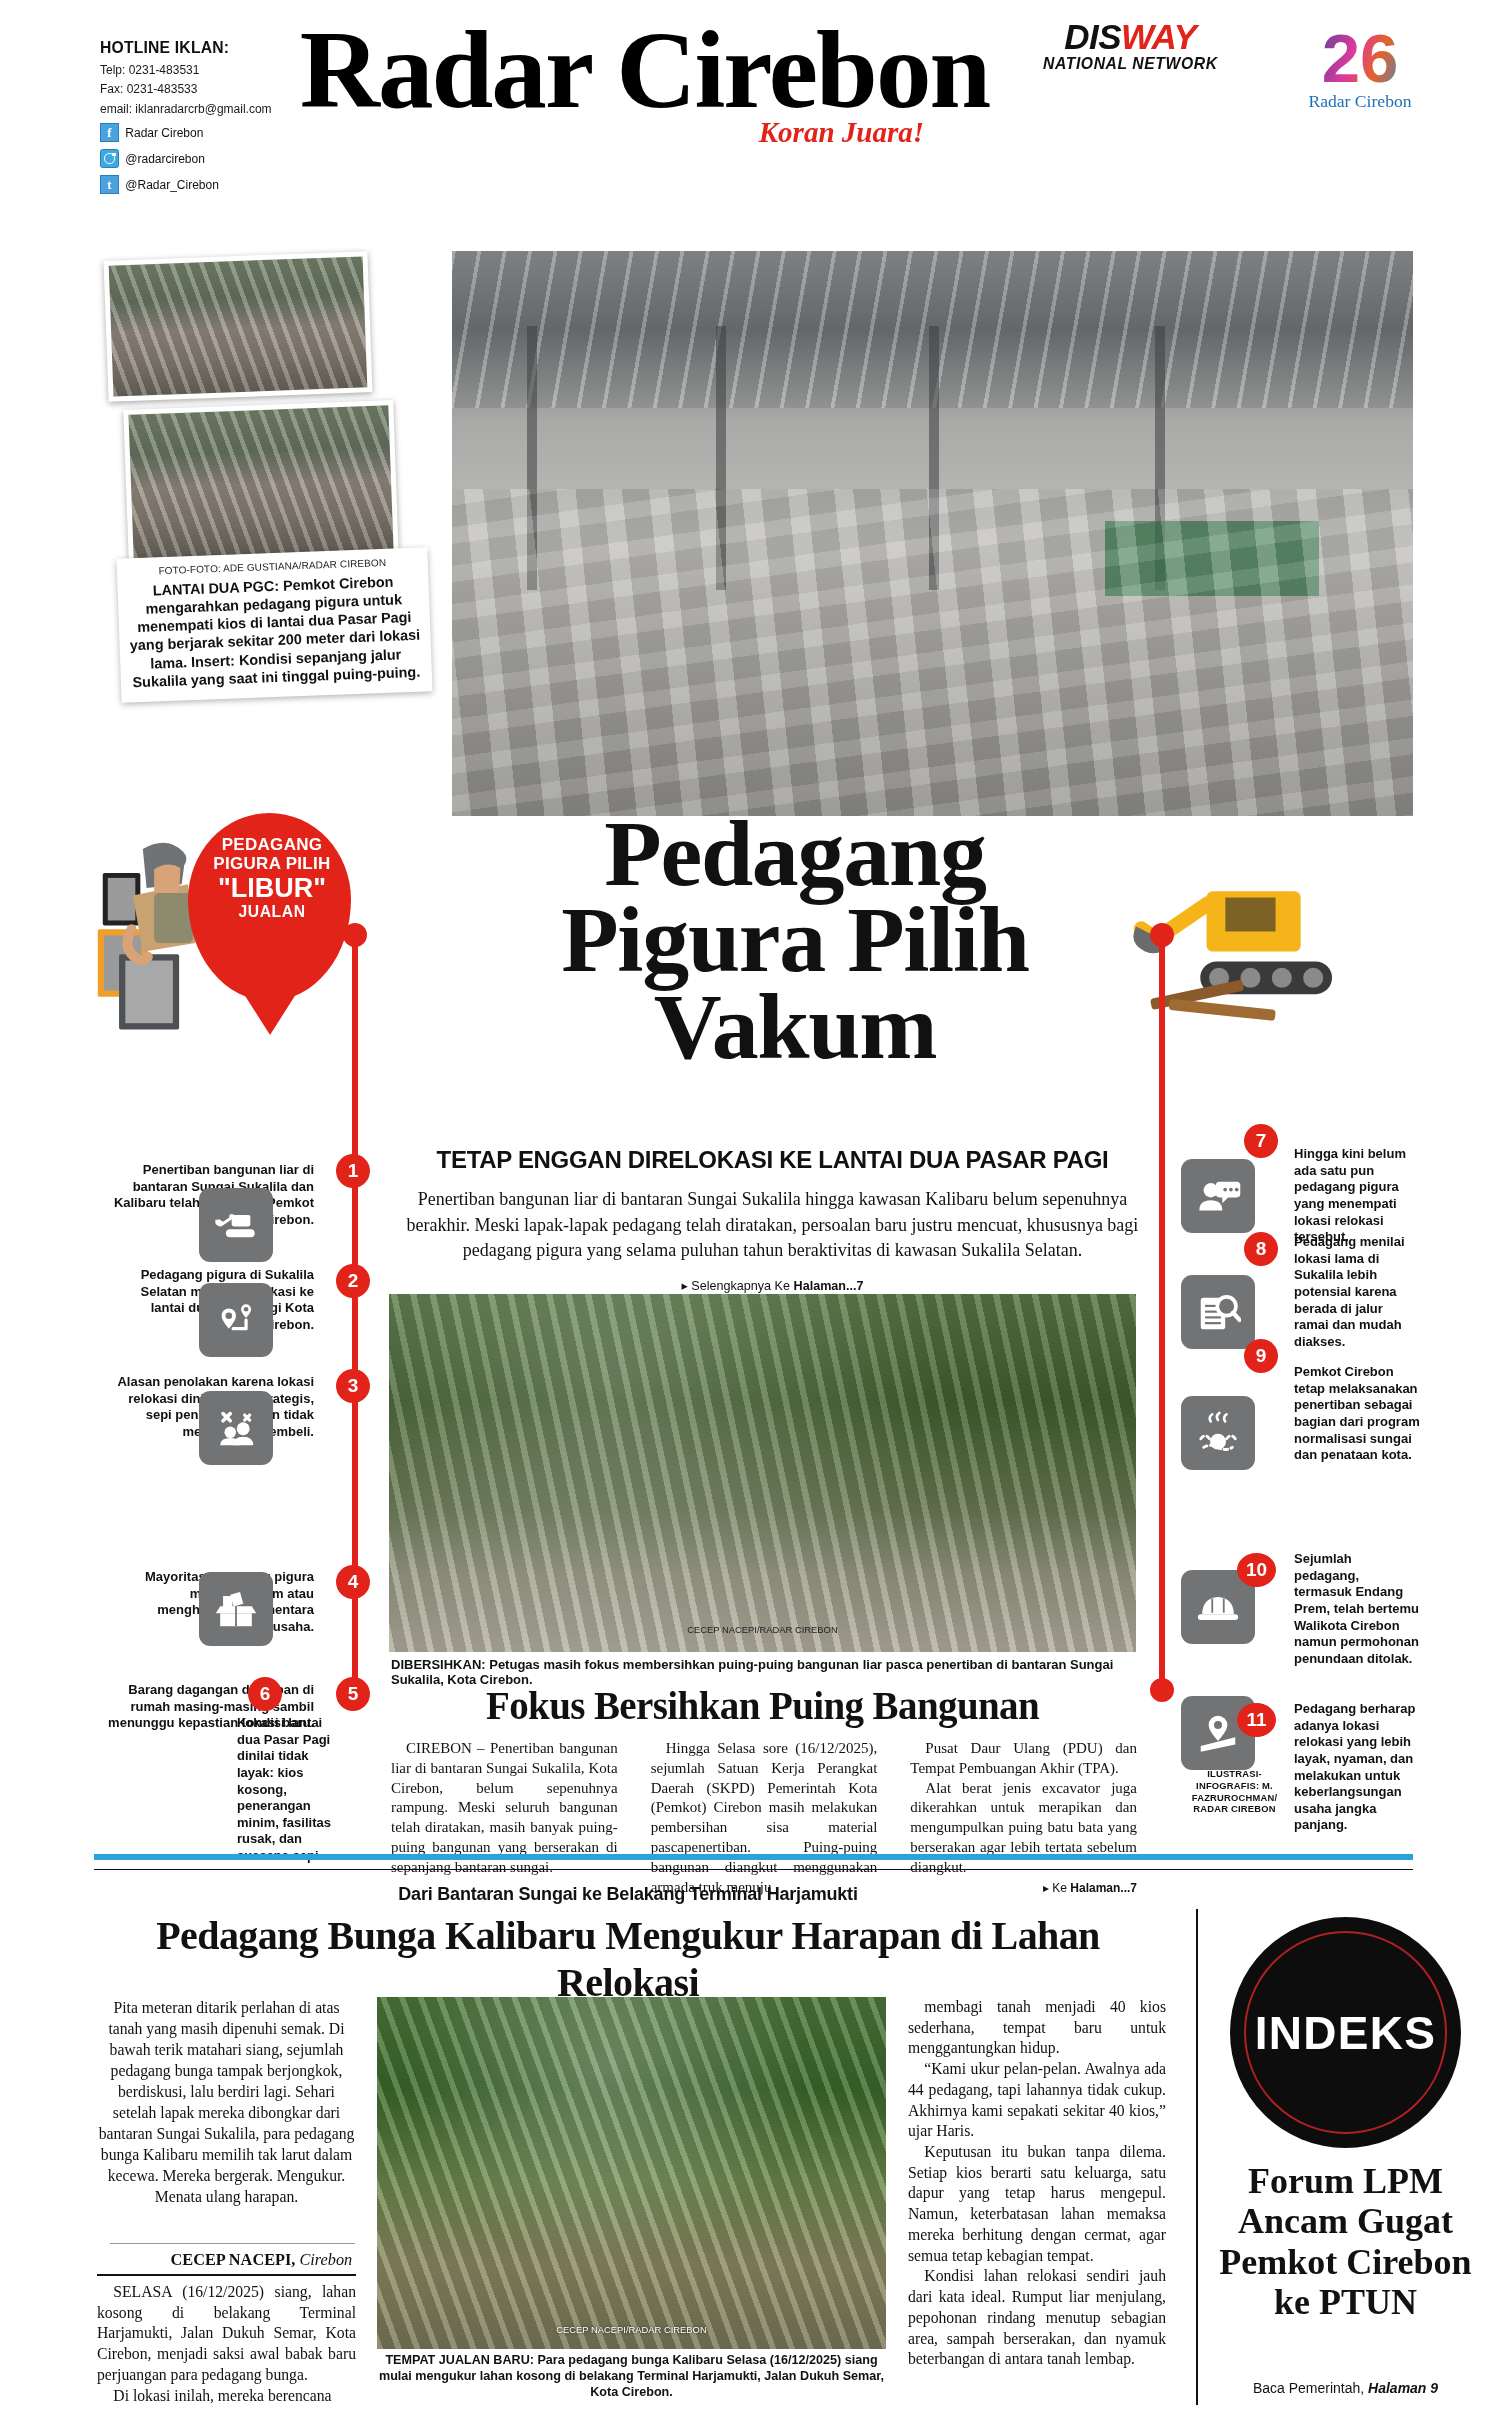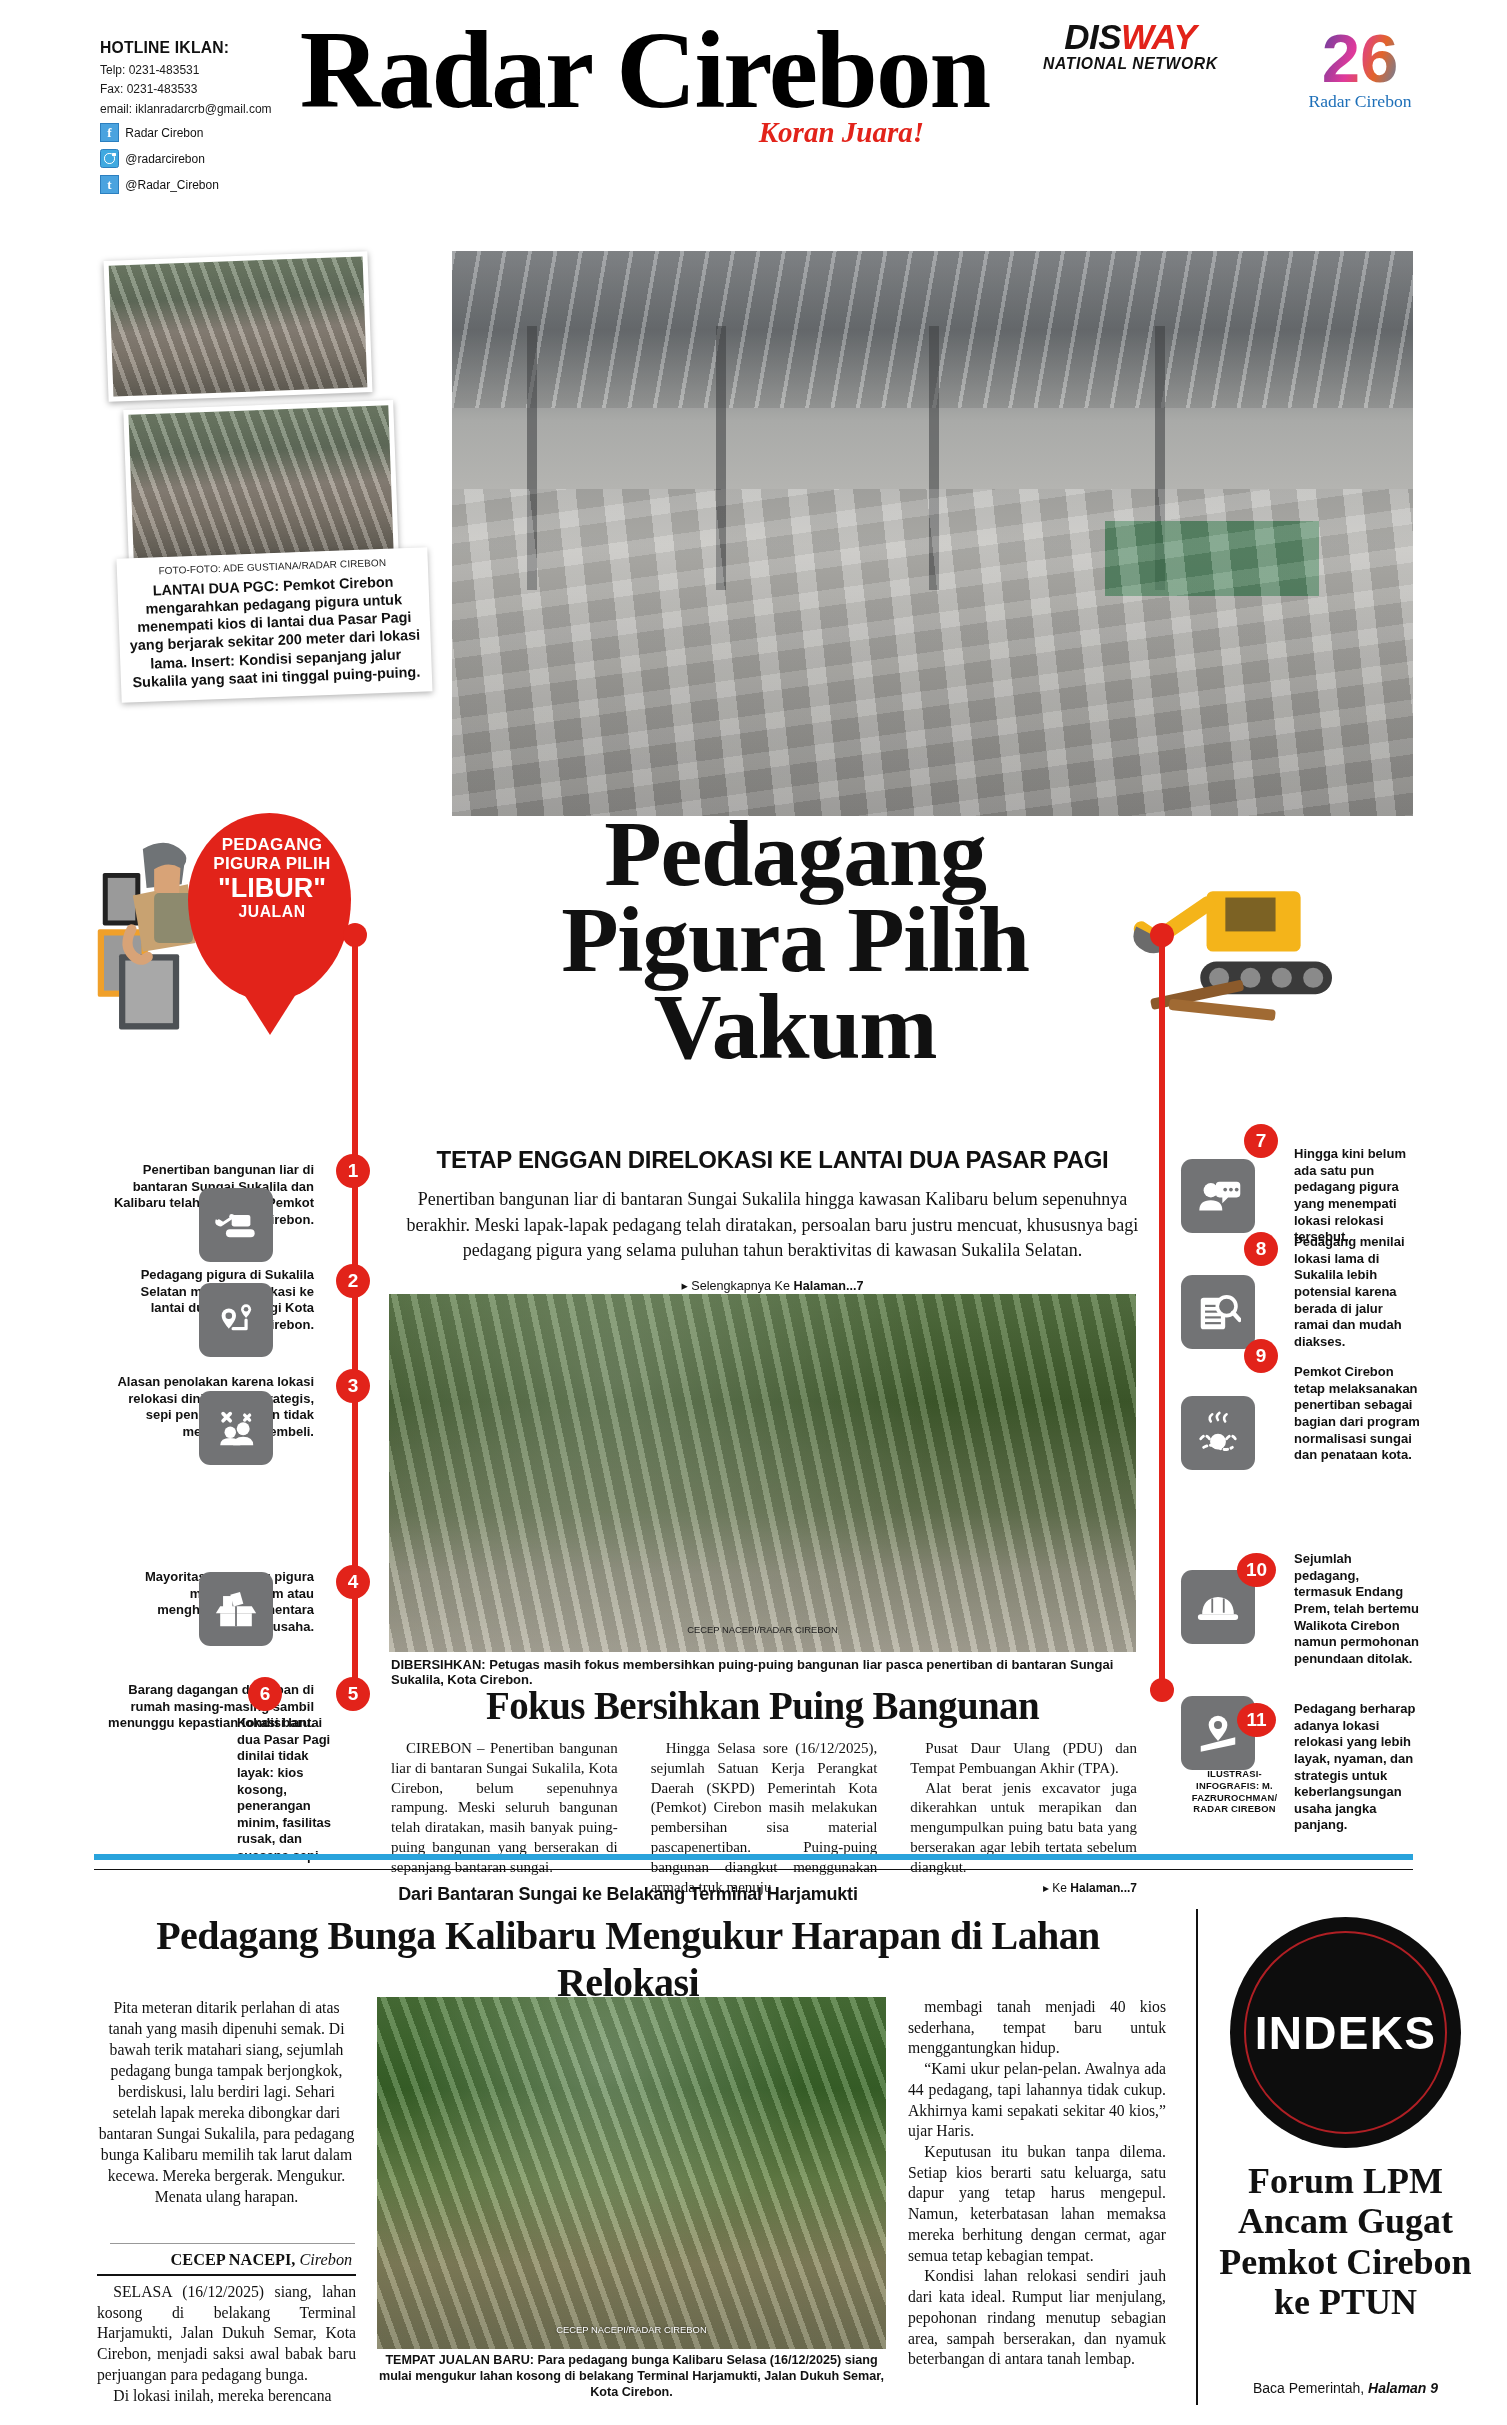--- a/index.html
+++ b/index.html
@@ -506,21 +506,21 @@
 <div class="itxt r" style="left:1294px; top:1551px; width:126px;">Sejumlah pedagang, termasuk Endang Prem, telah bertemu Walikota Cirebon namun permohonan penundaan ditolak.</div>
 <div class="icon-tile" style="left:1181px; top:1570px;">
   <svg viewBox="0 0 64 64">
       <path d="M10 42 q0 -22 22 -24 q22 2 22 24z"></path>
       <rect x="4" y="42" width="56" height="8" rx="4"></rect>
       <path d="M24 20 v20 M40 20 v20" stroke="#727375" stroke-width="2.5"></path>
     </svg>
 </div>
 
 <div class="num" style="left:1237px; top:1703px; width:39px;">11</div>
-<div class="itxt r" style="left:1294px; top:1701px; width:126px;">Pedagang berharap adanya lokasi relokasi yang lebih layak, nyaman, dan strategis untuk keberlangsungan usaha jangka panjang.</div>
+<div class="itxt r" style="left:1294px; top:1701px; width:126px;">Pedagang berharap adanya lokasi relokasi yang lebih layak, nyaman, dan melakukan untuk keberlangsungan usaha jangka panjang.</div>
 <div class="icon-tile" style="left:1181px; top:1696px;">
   <svg viewBox="0 0 64 64">
       <path d="M32 8 a13 13 0 0 1 13 13 c0 9 -13 22 -13 22 s-13 -13 -13 -22 a13 13 0 0 1 13 -13z"></path>
       <circle cx="32" cy="21" r="5.6" fill="#727375"></circle>
       <path d="M8 50 l48 -12 v10 L8 58z"></path>
     </svg>
 </div>
 
 <div class="ill-credit">ILUSTRASI-INFOGRAFIS: M. FAZRUROCHMAN/ RADAR CIREBON</div>
 

